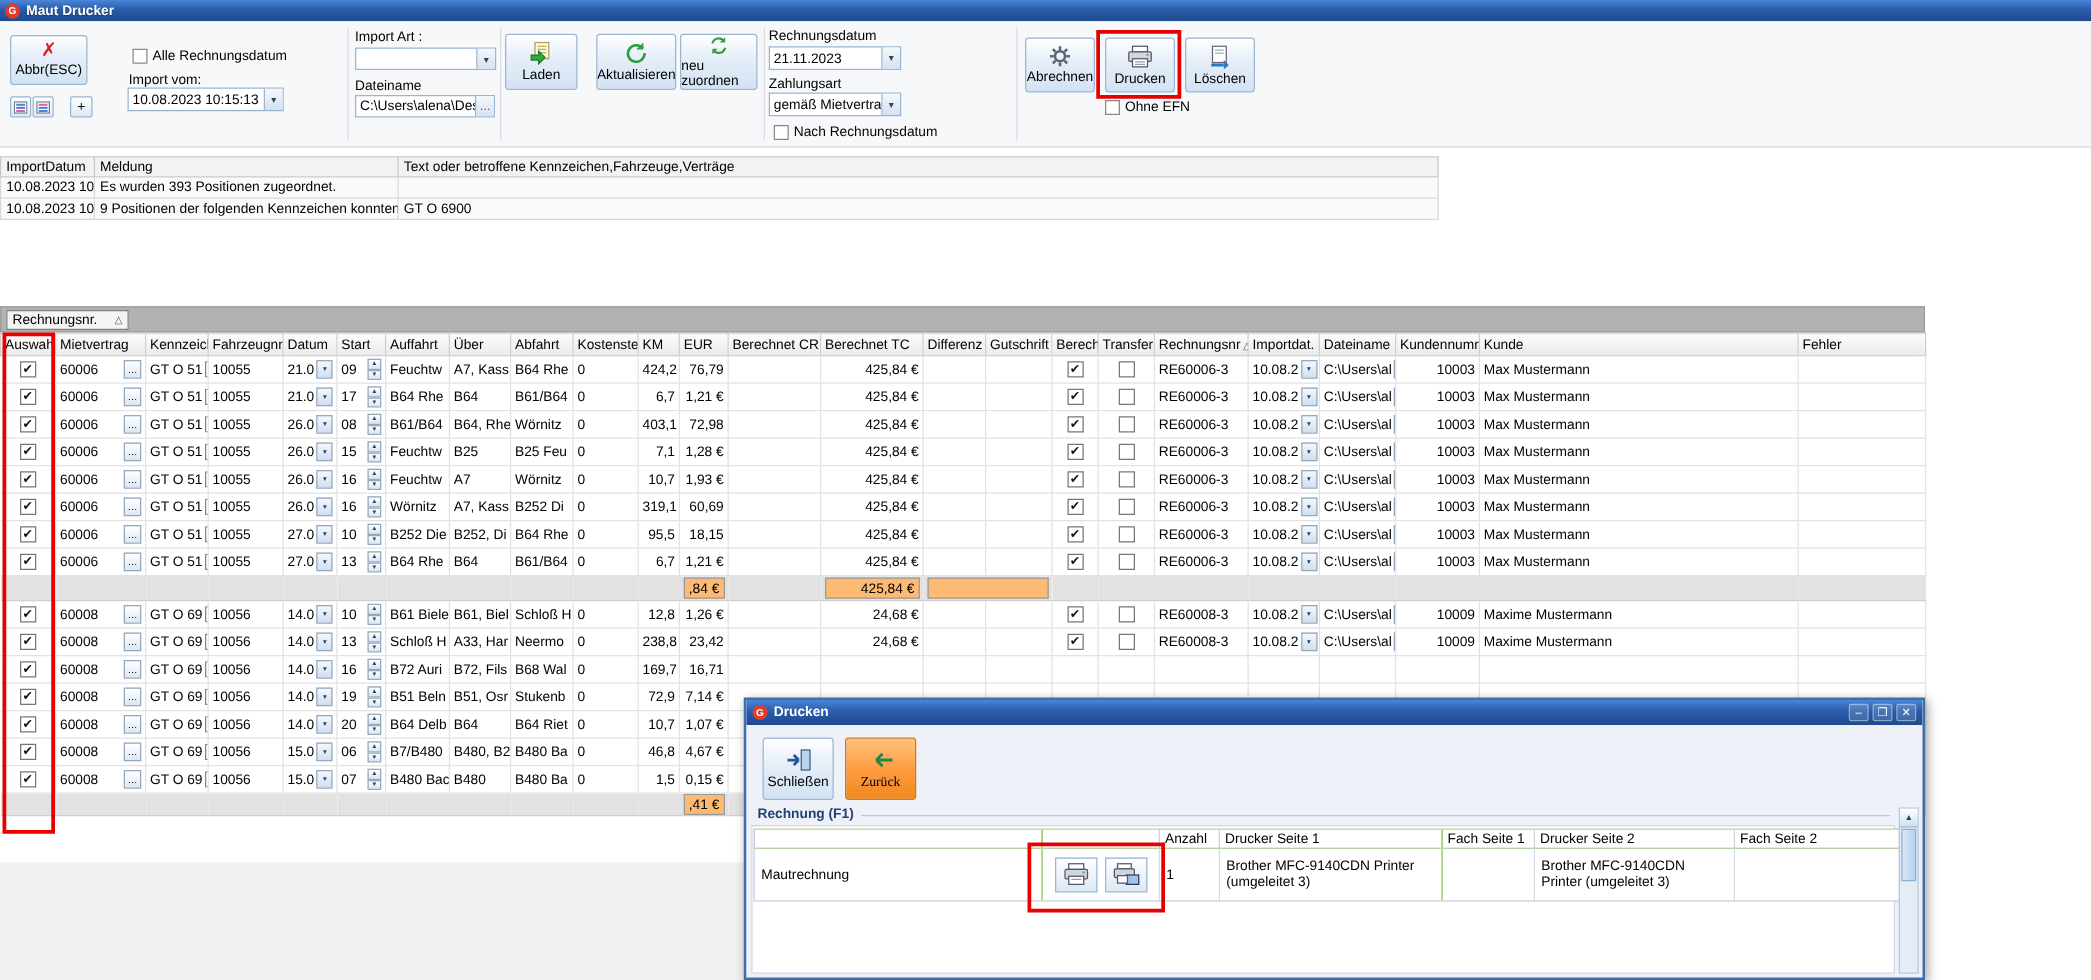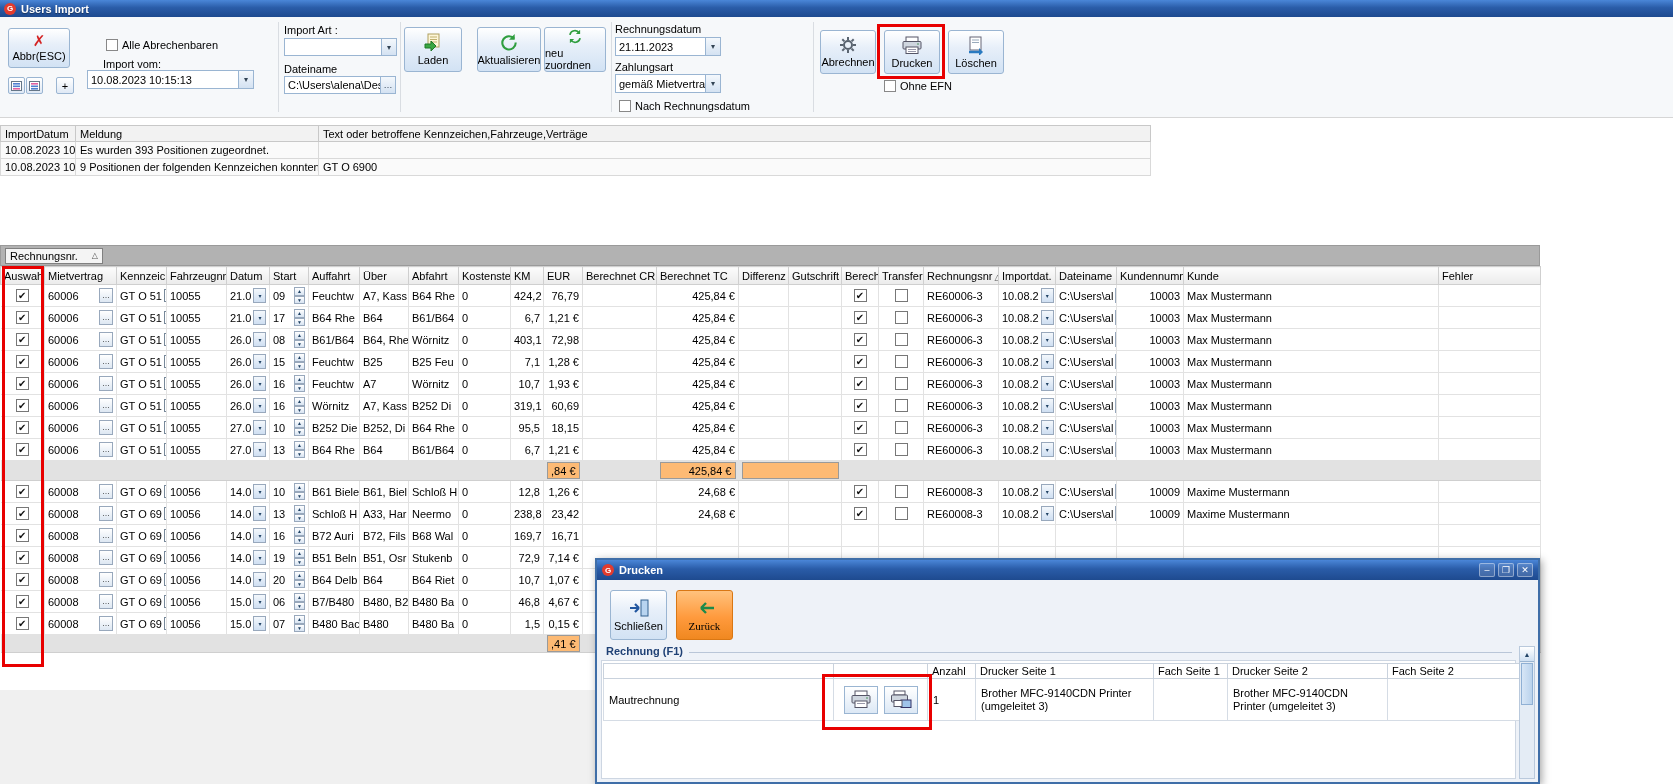--- a/index.html
+++ b/index.html
@@ -100,21 +100,21 @@
 
 .annot{position:absolute;border:3px solid #e80000;z-index:300;pointer-events:none;}
 </style>
 </head>
 <body>
 
 <div id="app">
 
   <div class="titlebar">
     <span class="logo">G</span>
-    <span class="wtitle">Users Import</span>
+    <span class="wtitle">Maut Drucker</span>
   </div>
 
   <div class="toolbar">
     <div class="tsep" style="left:278px"></div>
     <div class="tsep" style="left:400px"></div>
     <div class="tsep" style="left:611px"></div>
     <div class="tsep" style="left:813px"></div>
 
     <div class="tbtn" style="left:8px;top:11px;width:62px;height:40px">
       <span class="abbr-x">✗</span>
@@ -135,24 +135,24 @@
           <rect x="2" y="4.5" width="7" height="1.6" fill="#4f7fd0"></rect>
           <rect x="2" y="7" width="7" height="1.6" fill="#4f7fd0"></rect>
         </svg>
     </div>
     <div class="minibtn" style="left:56px;top:60px;width:18px;height:17px">
       <span>+</span>
     </div>
 
     <div class="cbrow" style="left:106px;top:22px">
       <span class="cbbox"></span>
-      <span>Alle Abrechenbaren</span>
+      <span>Alle Rechnungsdatum</span>
     </div>
     <span class="lbl" style="left:103px;top:41px">Import vom:</span>
-    <div class="combo" style="left:87px;top:53px;width:167px;height:19px">
+    <div class="combo" style="left:102px;top:53px;width:125px;height:19px">
       <span class="val">10.08.2023 10:15:13</span>
       <span class="dd">▾</span>
     </div>
 
     <span class="lbl" style="left:284px;top:7px">Import Art :</span>
     <div class="combo" style="left:284px;top:21px;width:113px;height:18px">
       <span class="val"></span>
       <span class="dd">▾</span>
     </div>
     <span class="lbl" style="left:284px;top:46px">Dateiname</span>

